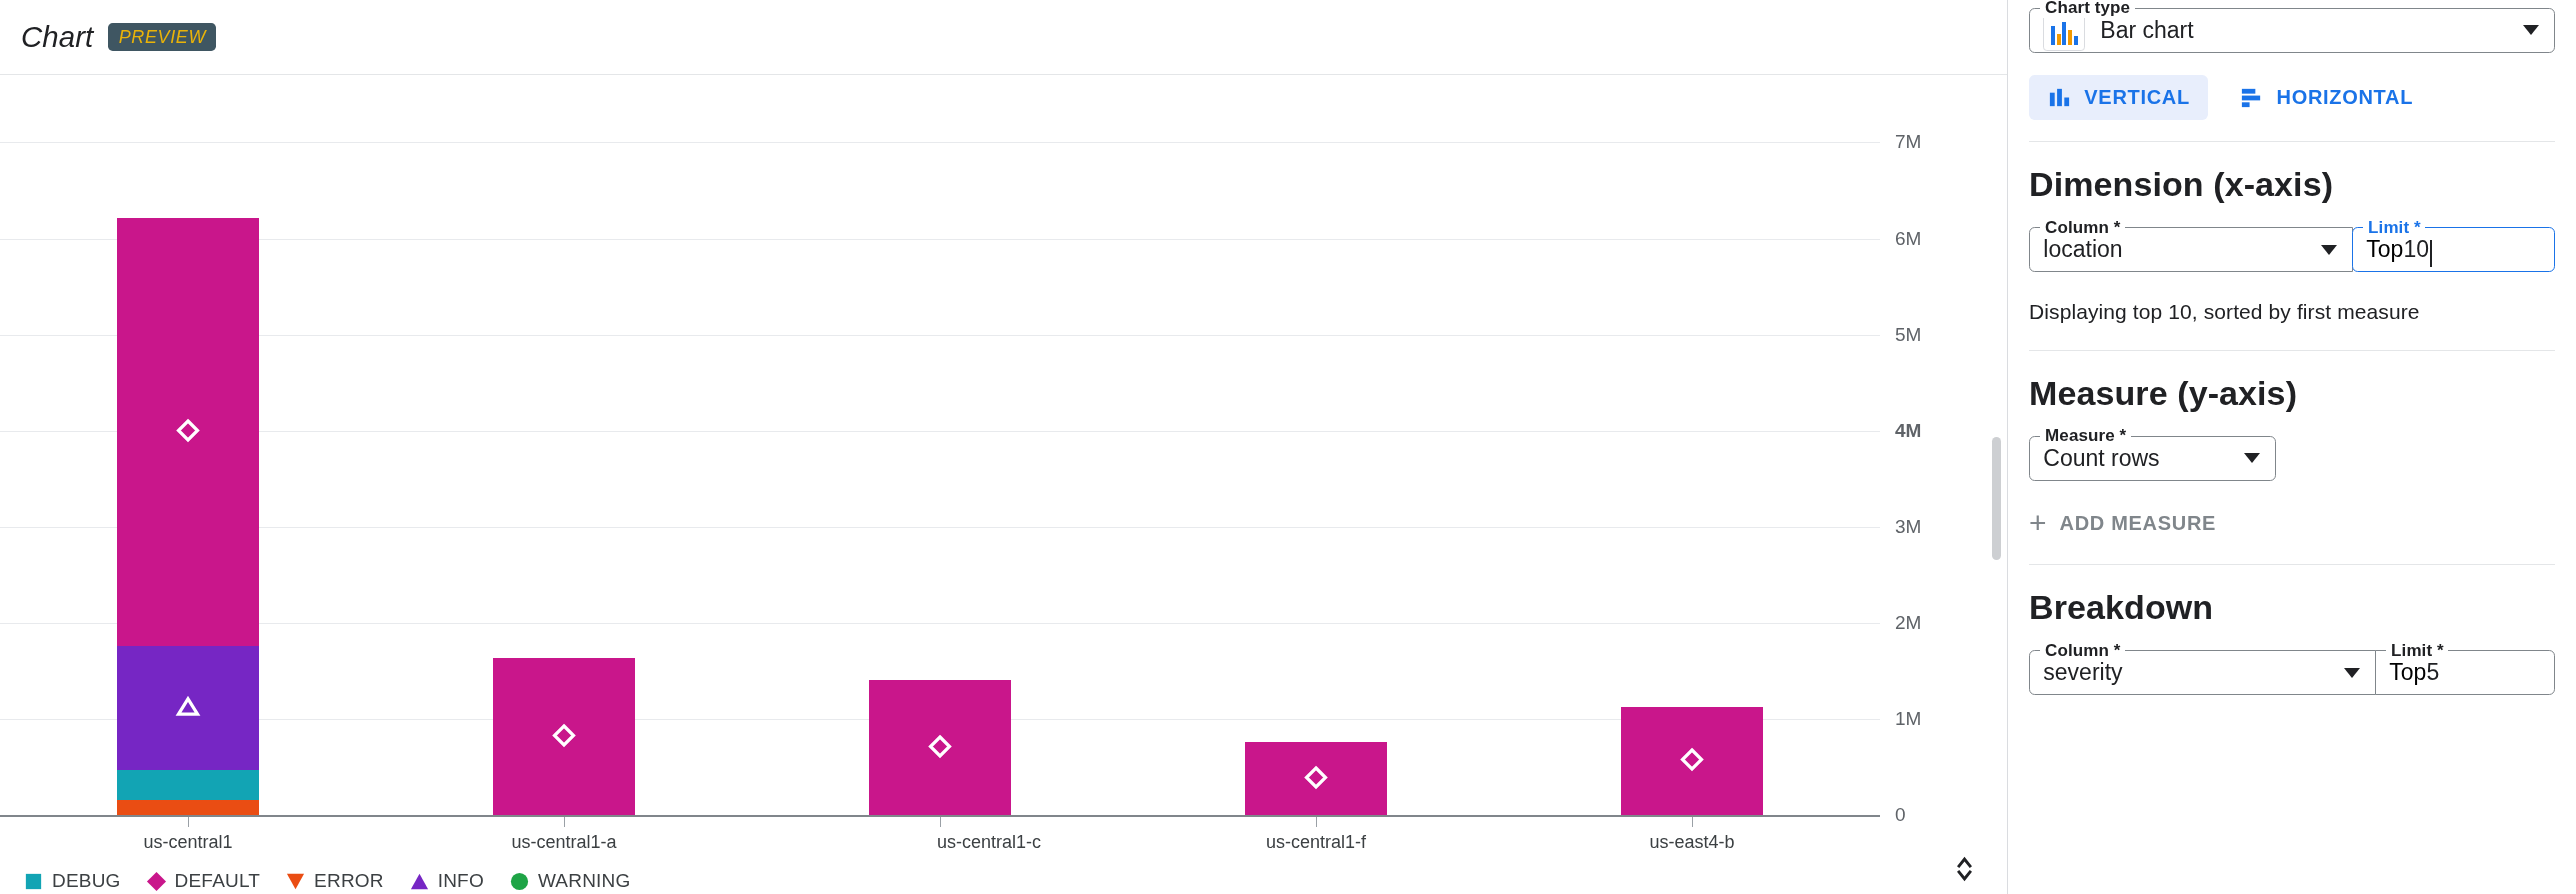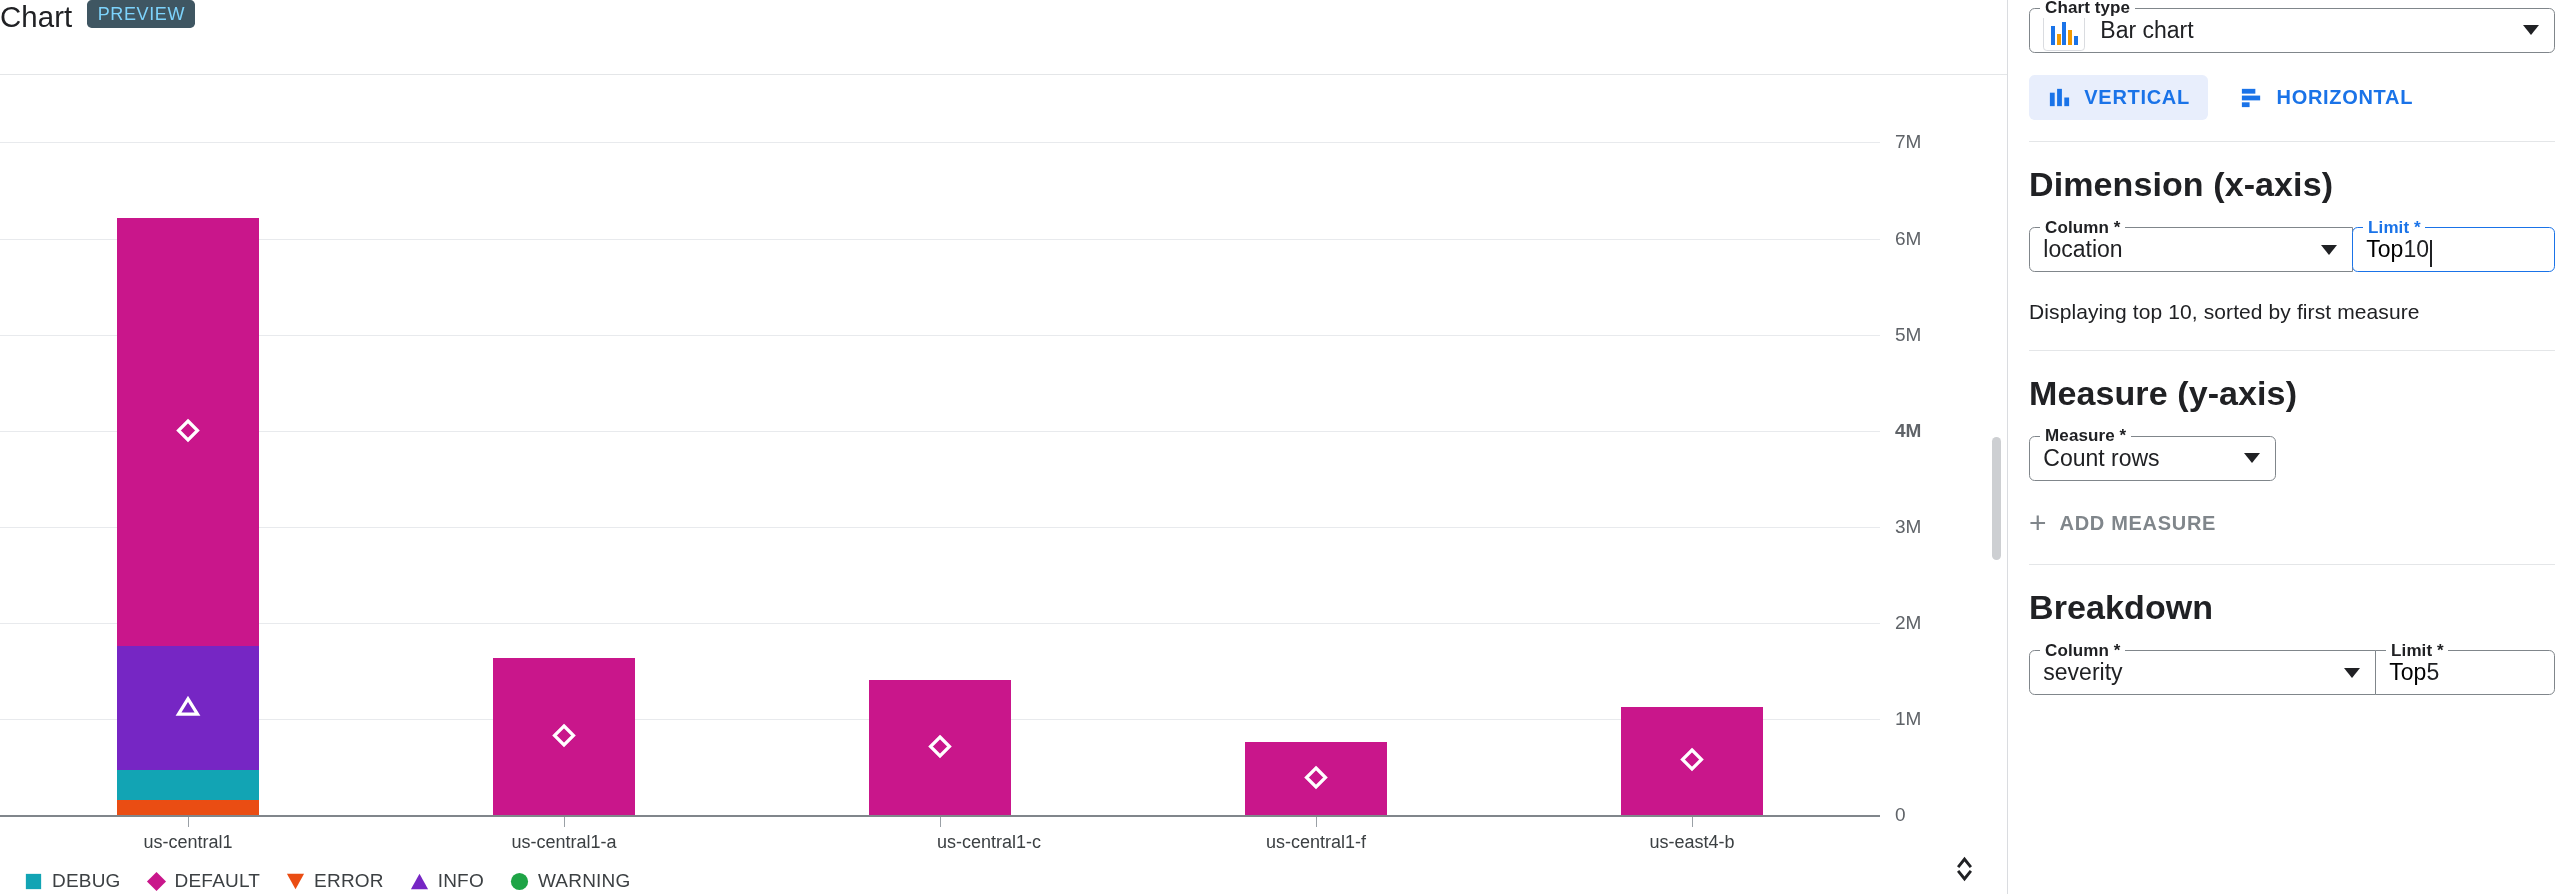--- a/index.html
+++ b/index.html
@@ -16,29 +16,31 @@
   
   #chart-pane {
     position: absolute; left: 0; top: 0;
     width: 2007px; height: 895px;
     background: #fff;
   }
 
   #chart-header {
     position: absolute; left: 0; top: 0;
     width: 2007px; height: 75px;
-    display: flex; align-items: flex-start;
+    display: flex; align-items: center;
+    padding-left: 21px;
     border-bottom: 0.9px solid #e4e6e8;
+    font-style: italic;
   }
   #chart-title {
     font-size: 29.4px; color: #202124; letter-spacing: 0.1px;
   }
   #preview-badge {
     margin-left: 15px;
-    background: #3f5662; color: #7dd3fc;
+    background: #3f5662; color: #eab308;
     font-size: 18px; letter-spacing: 0.6px;
     padding: 4.7px 10.4px 5.7px; border-radius: 4.7px;
     line-height: 1;
   }
 
   
   #plot {
     position: absolute; left: 0; top: 75px;
     width: 2007px; height: 820px;
   }

